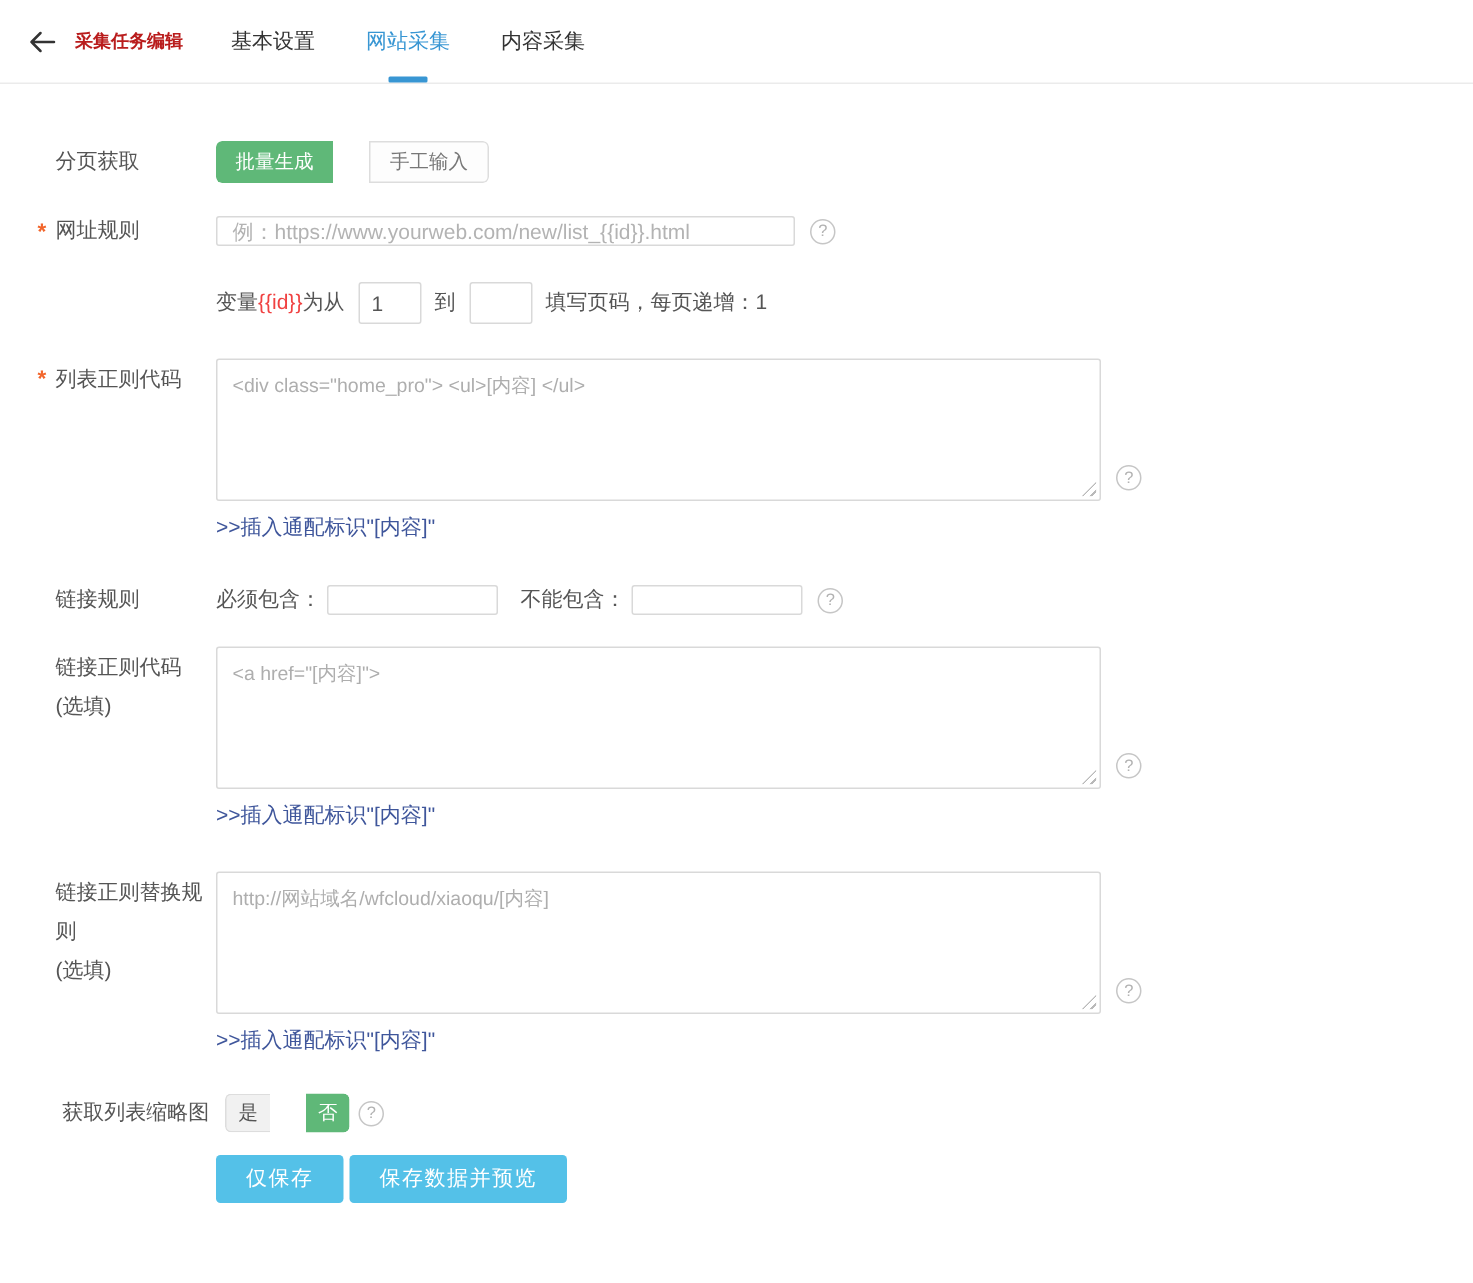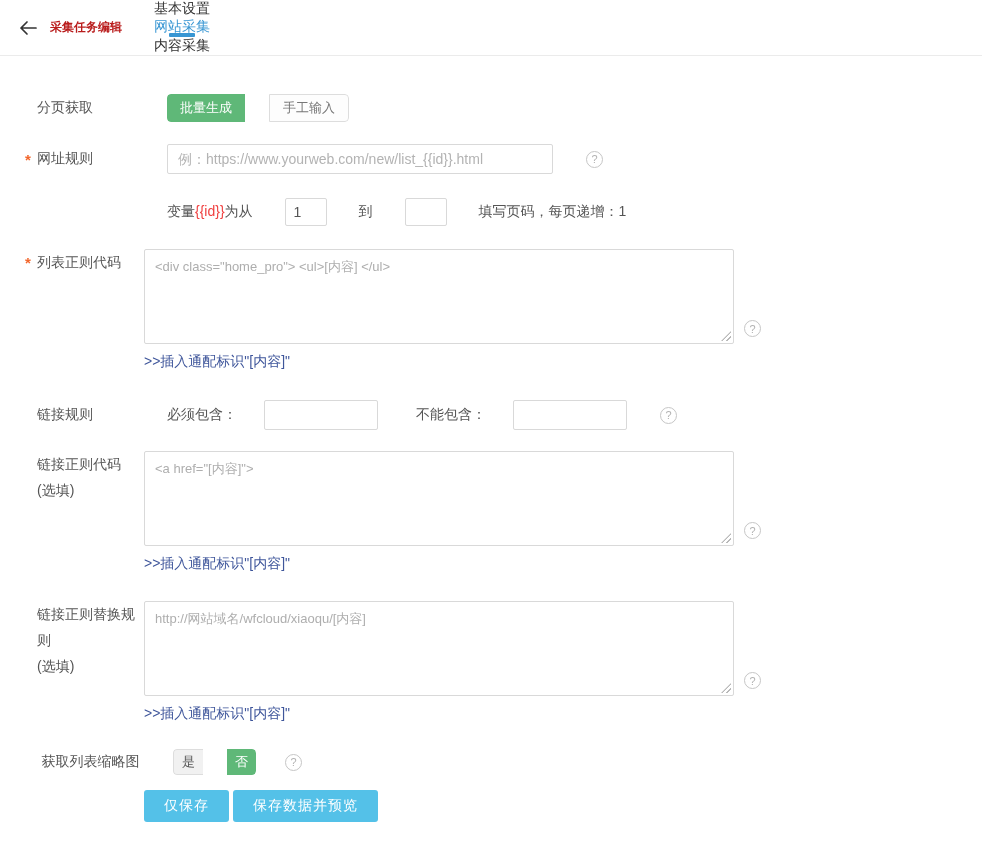--- a/index.html
+++ b/index.html
@@ -17,42 +17,42 @@
     font-family:"Liberation Sans","DejaVu Sans",sans-serif;
     color:#555;font-size:14px;position:relative;
   }
   
   .header{
     height:56px;display:flex;align-items:center;
     padding:0 18px;border-bottom:1px solid #ebebeb;position:relative;
   }
   .back-btn{display:inline-flex;align-items:center;cursor:pointer;color:#333;}
   .page-title{font-size:12px;font-weight:bold;color:#b91c1c;margin-left:12px;}
-  .tabs{display:flex;height:100%;margin-left:15px;flex-direction:column;}
+  .tabs{display:flex;height:100%;margin-left:15px;}
   .tab{
     position:relative;display:flex;align-items:center;height:100%;
     margin:0 17px;font-size:14px;color:#333;cursor:pointer;white-space:nowrap;
   }
   .tab.active{color:var(--tab-blue);}
   .tab.active::after{
     content:"";position:absolute;bottom:0;left:50%;transform:translateX(-50%);
     width:26px;height:4px;background:var(--tab-blue);border-radius:1px;
   }
   
   .main{padding:38px 0 0 25px;}
   .row{display:flex;align-items:flex-start;}
   .row-label{
     width:119px;flex-shrink:0;padding-left:12px;position:relative;
     font-size:14px;color:#555;line-height:26px;word-break:break-all;
   }
   .row-label .req{
     position:absolute;left:0;top:1px;color:var(--required-orange);
     font-size:15px;font-weight:bold;
   }
-  .v-center{align-items:center;gap:23px;}
+  .v-center{align-items:center;}
   .v-center .row-label{line-height:normal;}
   .control{display:flex;flex-direction:column;}
   .ctrl-line{display:flex;align-items:center;}
   .ctrl-line.bottom{align-items:flex-end;}
   
   .toggle-group{display:inline-flex;border-radius:4px;overflow:hidden;text-align:center;}
   .toggle-btn{
     height:28px;line-height:26px;padding:0 13px;font-size:13px;cursor:pointer;
     background:#fdfdfd;border:1px solid #ddd;color:#777;white-space:nowrap;
   }
@@ -60,21 +60,21 @@
   .toggle-btn:last-child{border-radius:0 4px 4px 0;margin-left:24px;}
   .toggle-btn.active{
     background:var(--accent-green);border-color:var(--accent-green);
     color:#fff;line-height:28px;border:none;
   }
   .toggle-group.small .toggle-btn{height:26px;line-height:24px;padding:0 8px;}
   .toggle-group.small .toggle-btn.active{line-height:26px;}
   .toggle-group.small .toggle-btn.inactive-gray{background:#f1f1f1;color:#555;}
   
   .text-input{
-    height:30px;border:1px solid #d9d9d9;border-radius:2px;outline:none;
+    height:20px;border:1px solid #d9d9d9;border-radius:2px;outline:none;
     padding:0 10px;font-size:14px;color:#555;
     font-family:"Liberation Sans","DejaVu Sans",sans-serif;
   }
   .text-input::placeholder{color:#b3b3b3;opacity:1;}
   .url-input{width:386px;}
   .mini-input{width:42px;height:28px;padding:0 8px;}
   .contain-input{width:114px;}
   
   .ta-wrap{position:relative;}
   .textarea{

